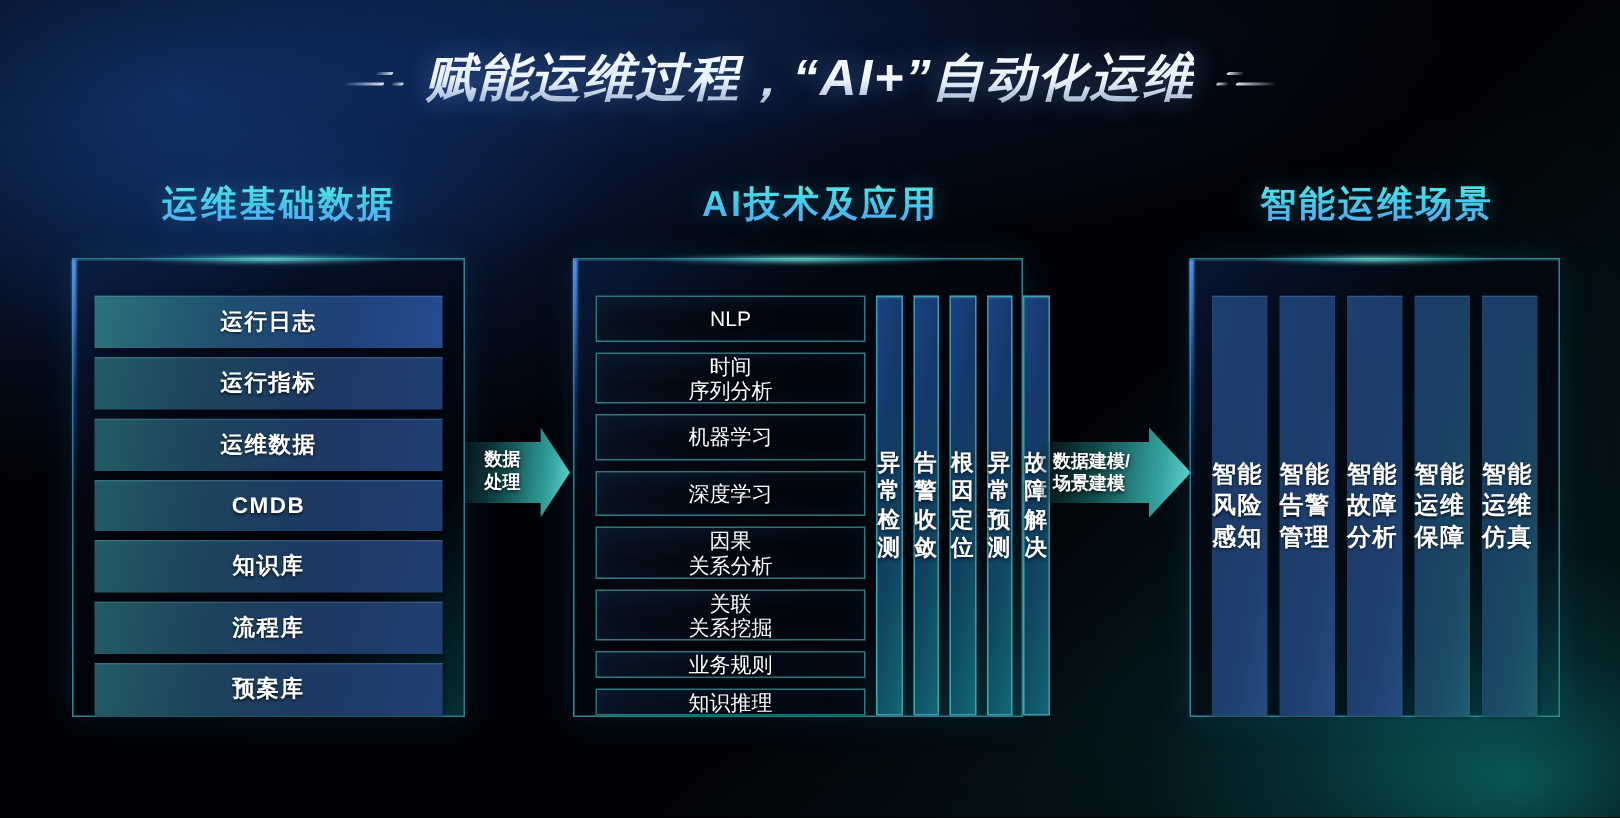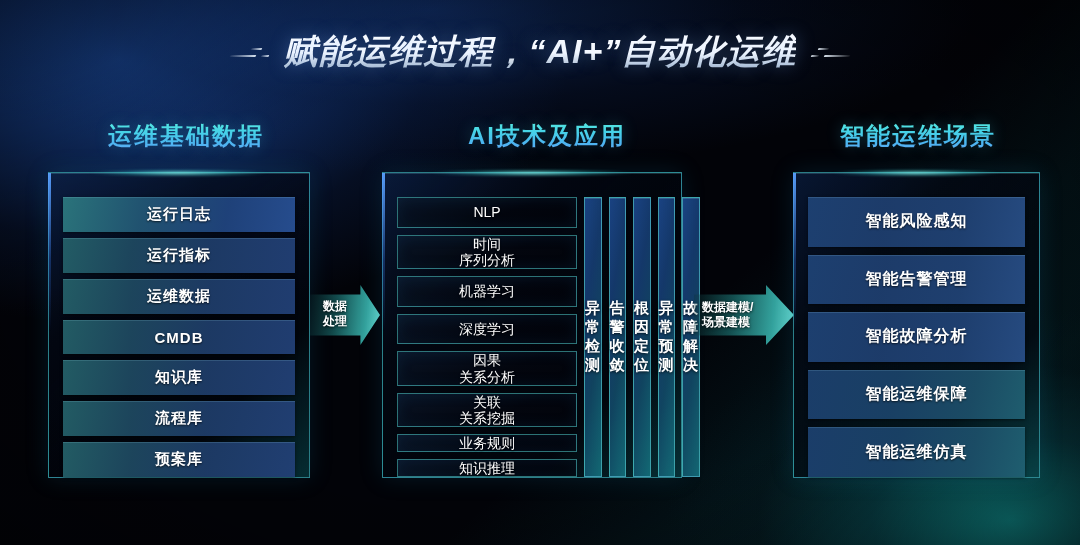--- a/index.html
+++ b/index.html
@@ -228,21 +228,21 @@
     background: linear-gradient(100deg,
         rgba(28,72,140,0.92) 0%,
         rgba(22,62,116,0.90) 30%,
         rgba(18,74,104,0.90) 62%,
         rgba(20,110,122,0.92) 100%);
     box-shadow: inset 0 1px 0 rgba(170,240,255,0.18);
     text-shadow: 0 1px 3px rgba(0,0,0,0.75);
   }
 
   
-  #right-list { display: flex; flex-direction: column; gap: 8px; height: 100%; }
+  #right-list { display: flex; flex-direction: row; gap: 8px; height: 100%; justify-content: flex-end; }
   .scene-pill {
     flex: 1 1 0;
     display: flex;
     align-items: center;
     justify-content: center;
     color: #ffffff;
     font-size: 16px;
     font-weight: bold;
     letter-spacing: 1px;
     background: linear-gradient(100deg,

